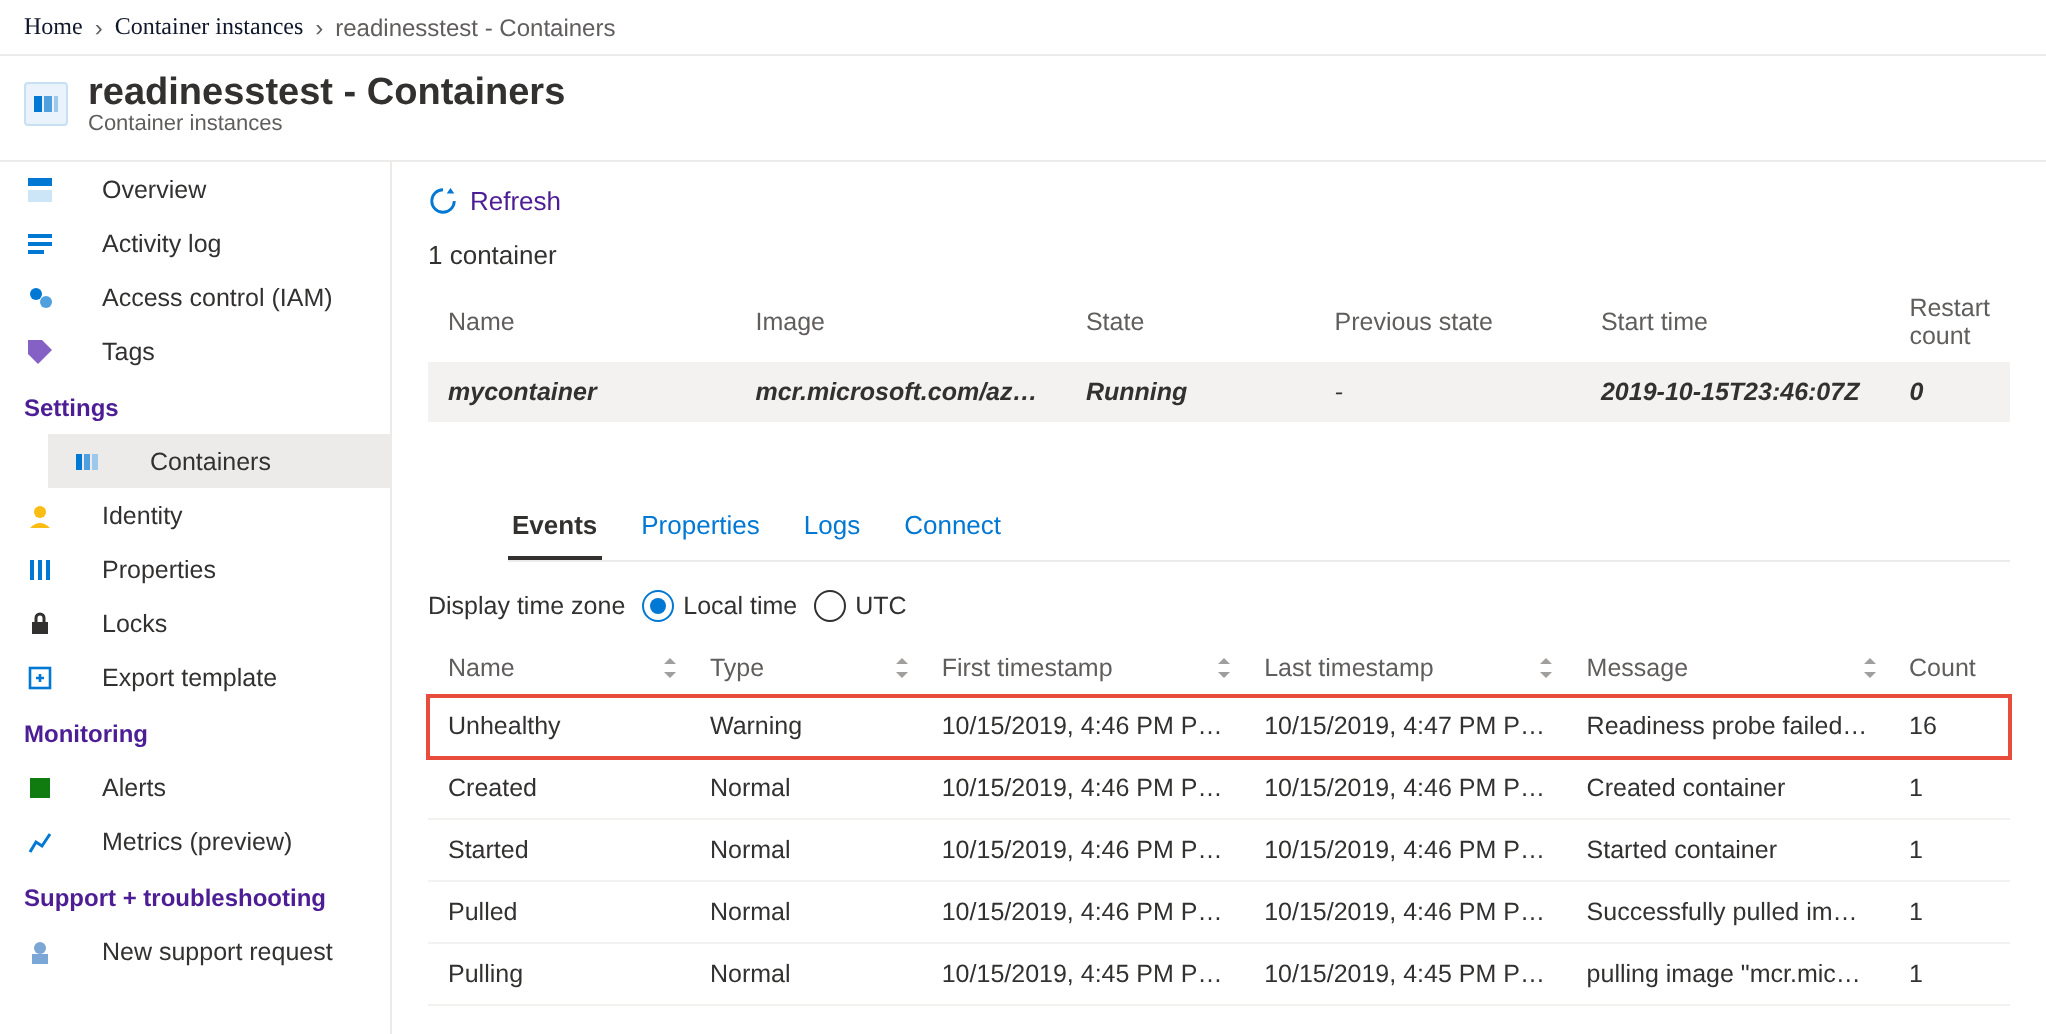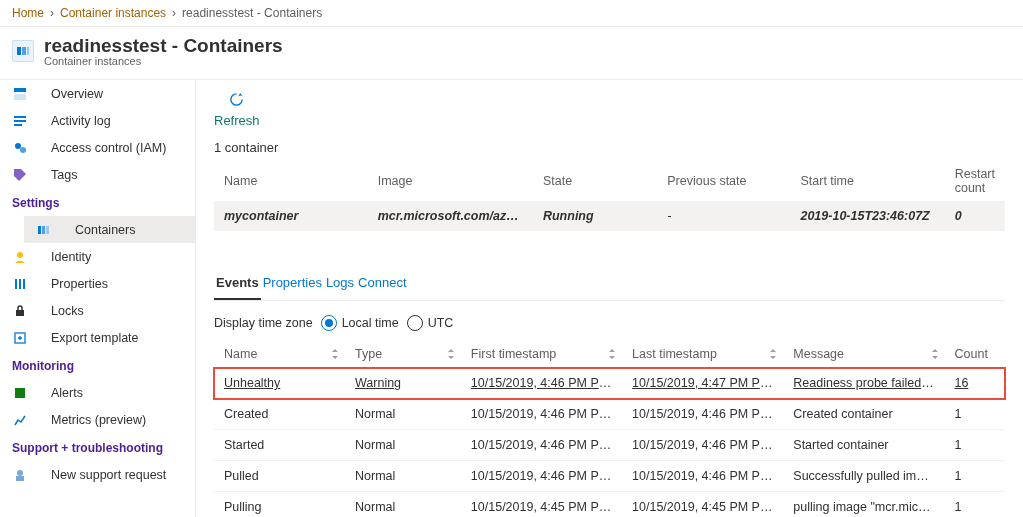--- a/index.html
+++ b/index.html
@@ -1,21 +1,21 @@
 <!DOCTYPE html>
 <html><head>
 <meta charset="utf-8">
 <style>
 * { margin: 0; padding: 0; box-sizing: border-box; font-family: "Segoe UI", Arial, sans-serif; }
 body { font-size: 13px; color: #323130; background: #fff; width: 1023px; height: 517px; overflow: hidden; }
 svg { display: block; }
 
 
 .breadcrumb { display: flex; align-items: center; padding: 6px 12px; border-bottom: 1px solid #edebe9; font-size: 12px; }
-.breadcrumb a { color: #a16207; text-decoration: none; }
+.breadcrumb a { color: #0f172a; text-decoration: none; font-family: Liberation Serif, serif; }
 .breadcrumb .sep { margin: 0 6px; color: #605e5c; }
 .breadcrumb .cur { color: #605e5c; }
 
 
 .header { display: flex; align-items: center; padding: 8px 12px 12px 12px; gap: 10px; border-bottom: 1px solid #edebe9; }
 .header .res-icon { width: 22px; height: 22px; background: #eaf3fb; border: 1px solid #c8e0f3; border-radius: 2px; display: flex; align-items: center; justify-content: center; }
 .header .title { font-size: 19px; font-weight: 600; color: #323130; }
 .header .sub { font-size: 11px; color: #605e5c; margin-top: -2px; }
 
 
@@ -27,50 +27,50 @@
 .sidebar .search-row input { flex: 1; border: none; outline: none; font-style: italic; color: #605e5c; font-size: 12px; padding: 3px 2px; }
 .sidebar .collapse { width: 22px; text-align: center; cursor: pointer; color: #605e5c; font-size: 14px; }
 .sidebar .sect { padding: 8px 12px 6px; font-size: 12px; font-weight: 600; color: #4c1d95; }
 .sidebar .item { display: flex; align-items: center; gap: 24px; padding: 6px 12px; cursor: pointer; font-size: 12.5px; }
 .sidebar .item.active { background: #edebe9; margin-left: 24px; }
 .sidebar .item .icn { width: 15px; height: 15px; display: flex; align-items: center; justify-content: center; }
 
 
 .main { flex: 1; padding: 12px 18px; overflow: hidden; }
 .toolbar { display: flex; align-items: center; gap: 6px; margin-bottom: 12px; }
-.toolbar .refresh-btn { display: flex; align-items: center; gap: 6px; background: none; border: none; cursor: pointer; color: #0f766e; font-size: 13px; flex-direction: column; }
+.toolbar .refresh-btn { display: flex; align-items: flex-end; gap: 6px; background: none; border: none; cursor: pointer; color: #4c1d95; font-size: 13px; }
 .count-row { font-size: 13px; margin-bottom: 6px; }
 
 
 .ctable { width: 100%; border-collapse: collapse; font-size: 12.5px; }
 .ctable th { text-align: left; font-weight: 400; color: #605e5c; padding: 6px 10px; }
 .ctable td { padding: 8px 10px; }
 .ctable tr.cr { background: #f3f2f1; }
 .ctable tr.cr td { font-weight: 600; font-style: italic; }
 .ctable tr.cr td.norm { font-weight: 400; }
 .ctable .trunc { max-width: 120px; overflow: hidden; text-overflow: ellipsis; white-space: nowrap; }
 
 
-.tabs { display: flex; border-bottom: 1px solid #edebe9; margin-top: 36px; }
+.tabs { display: flex; gap: 18px; border-bottom: 1px solid #edebe9; margin-top: 36px; margin-left: 40px; }
 .tab { padding: 8px 2px; font-size: 13px; color: #0078d4; cursor: pointer; border-bottom: 2px solid transparent; }
 .tab.active { color: #323130; font-weight: 600; border-bottom-color: #323130; }
 
 
 .tz-row { display: flex; align-items: center; gap: 8px; margin: 14px 0 10px; font-size: 12.5px; }
 .radio { display: inline-flex; align-items: center; gap: 5px; cursor: pointer; }
 .radio .rc { width: 16px; height: 16px; border: 1px solid #323130; border-radius: 50%; display: flex; align-items: center; justify-content: center; }
 .radio.sel .rc { border-color: #0078d4; }
 .radio.sel .rc::after { content: ""; width: 8px; height: 8px; background: #0078d4; border-radius: 50%; }
 
 
 .etable { width: 100%; border-collapse: collapse; font-size: 12.5px; table-layout: fixed; }
 .etable th { text-align: left; font-weight: 400; color: #605e5c; padding: 6px 10px; border-bottom: 1px solid #edebe9; position: relative; }
 .etable th .sort { position: absolute; right: 6px; top: 50%; transform: translateY(-50%); }
 .etable td { padding: 8px 10px; border-bottom: 1px solid #f3f2f1; white-space: nowrap; overflow: hidden; text-overflow: ellipsis; }
-.etable tr.hl td { position: relative; text-decoration: underline; }
+.etable tr.hl td { position: relative; }
 .etable tr.hl { outline: 2px solid #e74c3c; outline-offset: -1px; }
 </style>
 </head>
 <body>
 
 <div class="breadcrumb">
   <a href="#">Home</a>
   <span class="sep">›</span>
   <a href="#">Container instances</a>
   <span class="sep">›</span>

